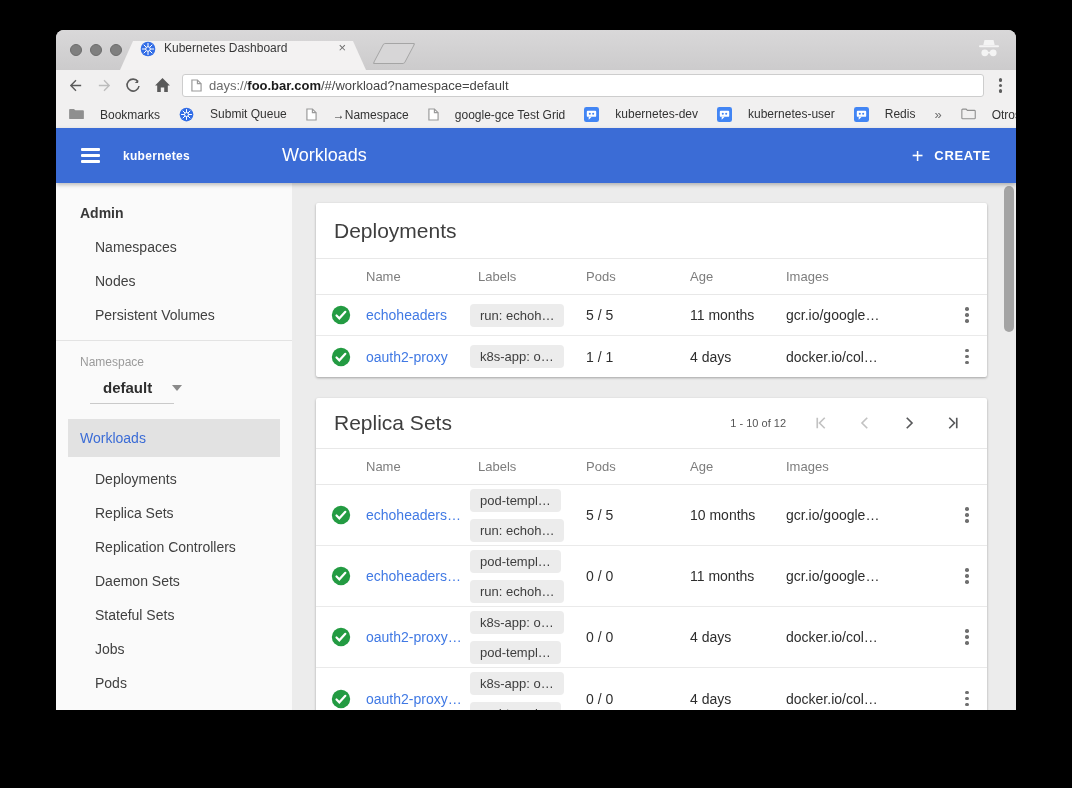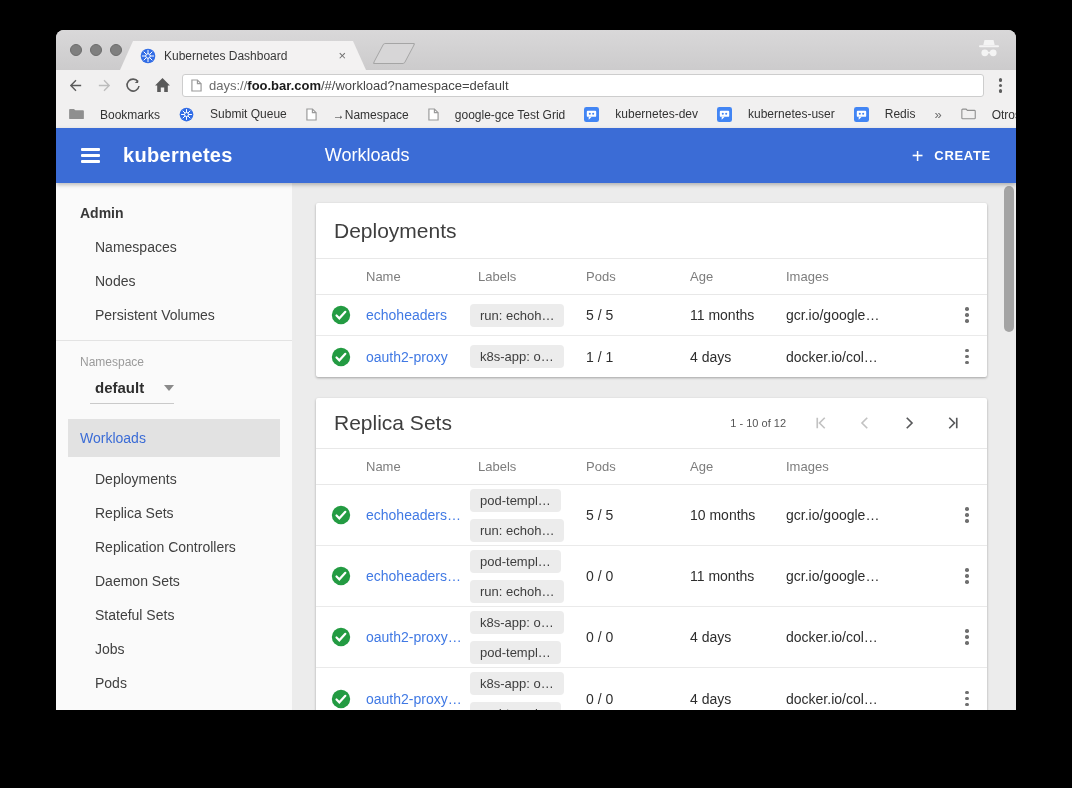--- a/index.html
+++ b/index.html
@@ -18,21 +18,21 @@
     box-shadow:0 30px 70px rgba(0,0,0,.55);
   }
   
   .titlebar { flex:none; height:40px; background:linear-gradient(#d9d8d9,#cccbcc); position:relative; }
   .traffic { position:absolute; left:14px; top:14px; display:flex; gap:8px; }
   .traffic span { width:12px; height:12px; border-radius:50%; background:#7f7f7f; border:1px solid #6c6c6c; }
   .tab {
     position:absolute; left:64px; bottom:0; width:246px; height:29px;
     background:#f3f2f2;
     clip-path:polygon(13px 0, calc(100% - 13px) 0, 100% 100%, 0 100%);
-    display:flex; align-items:center; padding:0 20px; gap:8px;
+    display:flex; align-items:flex-start; padding:0 20px; gap:8px;
     filter:drop-shadow(0 0 1px #9c9c9c);
   }
   .tab-title { font-size:12px; color:#383838; flex:1; white-space:nowrap; overflow:hidden; }
   .tab-close { font-size:13px; color:#6f6f6f; line-height:1; }
   .newtab {
     position:absolute; left:322px; bottom:6px; width:32px; height:21px;
     background:#d7d6d7; border:1px solid #a5a5a5; border-radius:2px;
     transform:skewX(-28deg);
   }
   .incog { position:absolute; right:15px; top:9px; width:24px; height:20px; }
@@ -51,34 +51,34 @@
   .bm { display:flex; gap:16px; white-space:nowrap; }
   .bm-chevron { margin-left:auto; color:#6e6e6e; font-size:13px; }
   
   .appheader {
     flex:none; height:55px; background:#3b6cd6; color:#fff;
     display:flex; align-items:center; padding:0 25px;
     box-shadow:0 2px 4px rgba(0,0,0,.25); position:relative; z-index:5;
   }
   .hamburger { width:19px; display:flex; flex-direction:column; gap:3.5px; }
   .hamburger i { height:2.5px; background:#fff; border-radius:1px; }
-  .brand { margin-left:23px; font-size:20px; font-weight:bold; letter-spacing:.3px; }
+  .brand { margin-left:23px; font-size:12px; font-weight:bold; letter-spacing:.3px; }
   .pagetitle { margin-left:92px; font-size:18px; }
   .create { margin-left:auto; display:flex; align-items:center; gap:11px; }
   .create .plus { font-size:20px; font-weight:normal; line-height:1; }
   .create .lbl { font-size:13px; font-weight:bold; letter-spacing:.7px; }
   
   .appbody { flex:1; display:flex; min-height:0; position:relative; }
   .sidebar { flex:none; width:236px; background:#fafafa; padding-top:12px; font-size:14px; color:#414141; }
   .side-admin { padding:10px 24px 9px; font-weight:bold; color:#383838; }
   .side-item { padding:9px 24px 9px 39px; }
   .side-divider { border-top:1px solid #e3e3e3; margin:8px 0 2px; }
   .ns-label { padding:12px 24px 0; font-size:12px; color:#9b9b9b; }
   .ns-select { margin:10px 0 0 34px; width:84px; padding:0 0 7px 5px; border-bottom:1px solid #cacaca; display:flex; align-items:center; }
-  .ns-value { font-size:15px; font-weight:bold; color:#2e2e2e; }
+  .ns-value { font-size:15px; font-weight:bold; color:#2e2e2e;margin-left:8px; }
   .ns-caret { margin-left:20px; width:0; height:0; border-left:5px solid transparent; border-right:5px solid transparent; border-top:6px solid #8a8a8a; }
   .side-selected { margin:15px 12px 0; background:#e2e2e2; padding:11px 0 11px 12px; color:#3b6cd6; }
   .side-sublist { margin-top:5px; }
   
   .main { flex:1; background:#ececec; padding:20px 29px 0 24px; overflow:hidden; position:relative; }
   .scrolltrack { position:absolute; right:0; top:0; bottom:0; width:14px; background:#ececec; }
   .scrollthumb { position:absolute; top:3px; left:2px; width:10px; height:146px; background:#a4a4a4; border-radius:5px; }
   .card { background:#fff; border-radius:2px; box-shadow:0 1px 3px rgba(0,0,0,.2), 0 1px 2px rgba(0,0,0,.12); margin-bottom:21px; }
   .card-head { height:55px; display:flex; align-items:center; padding:0 18px; }
   .card-head.compact { height:50px; }

